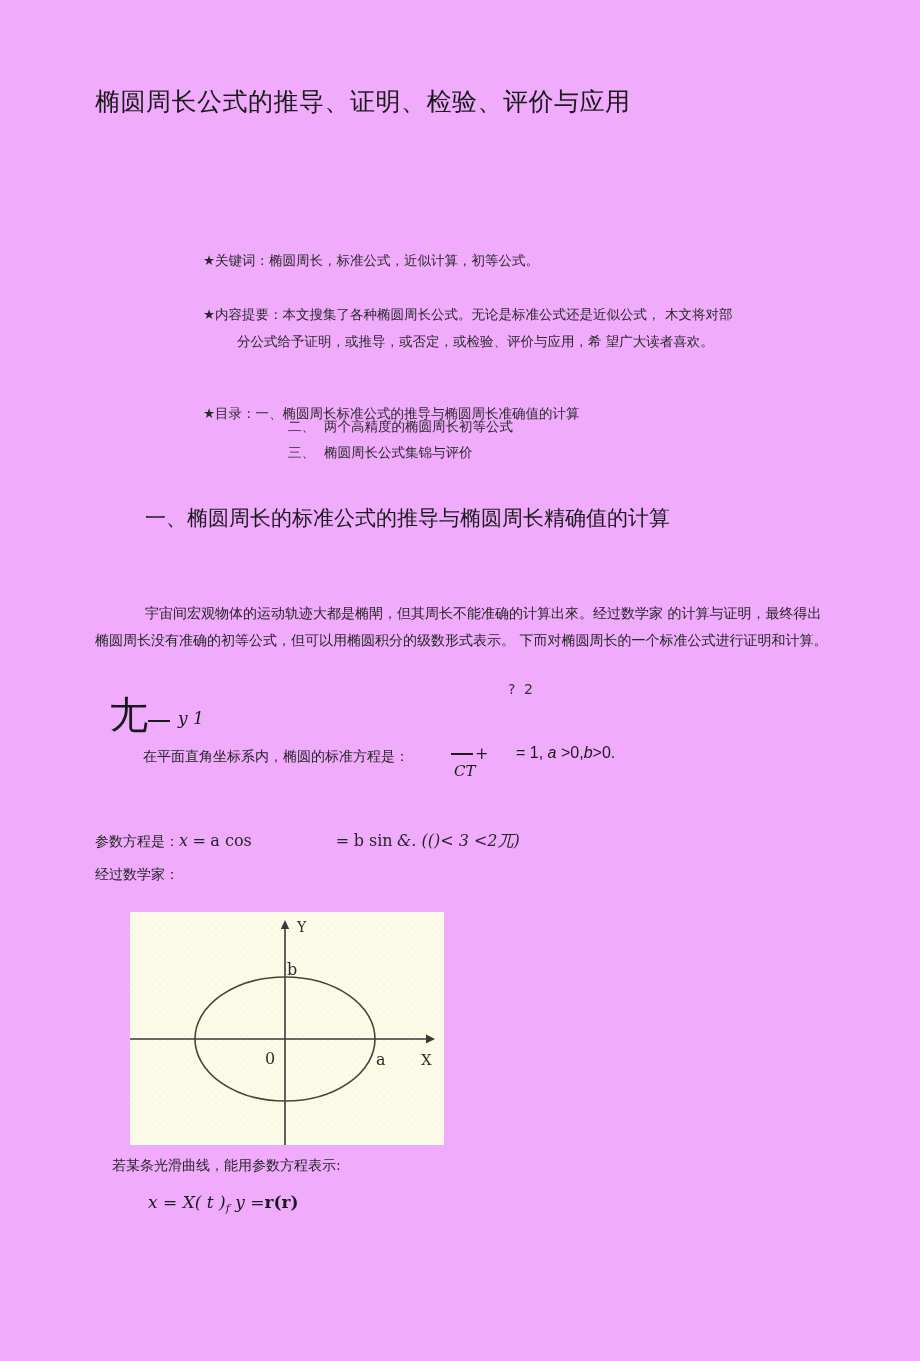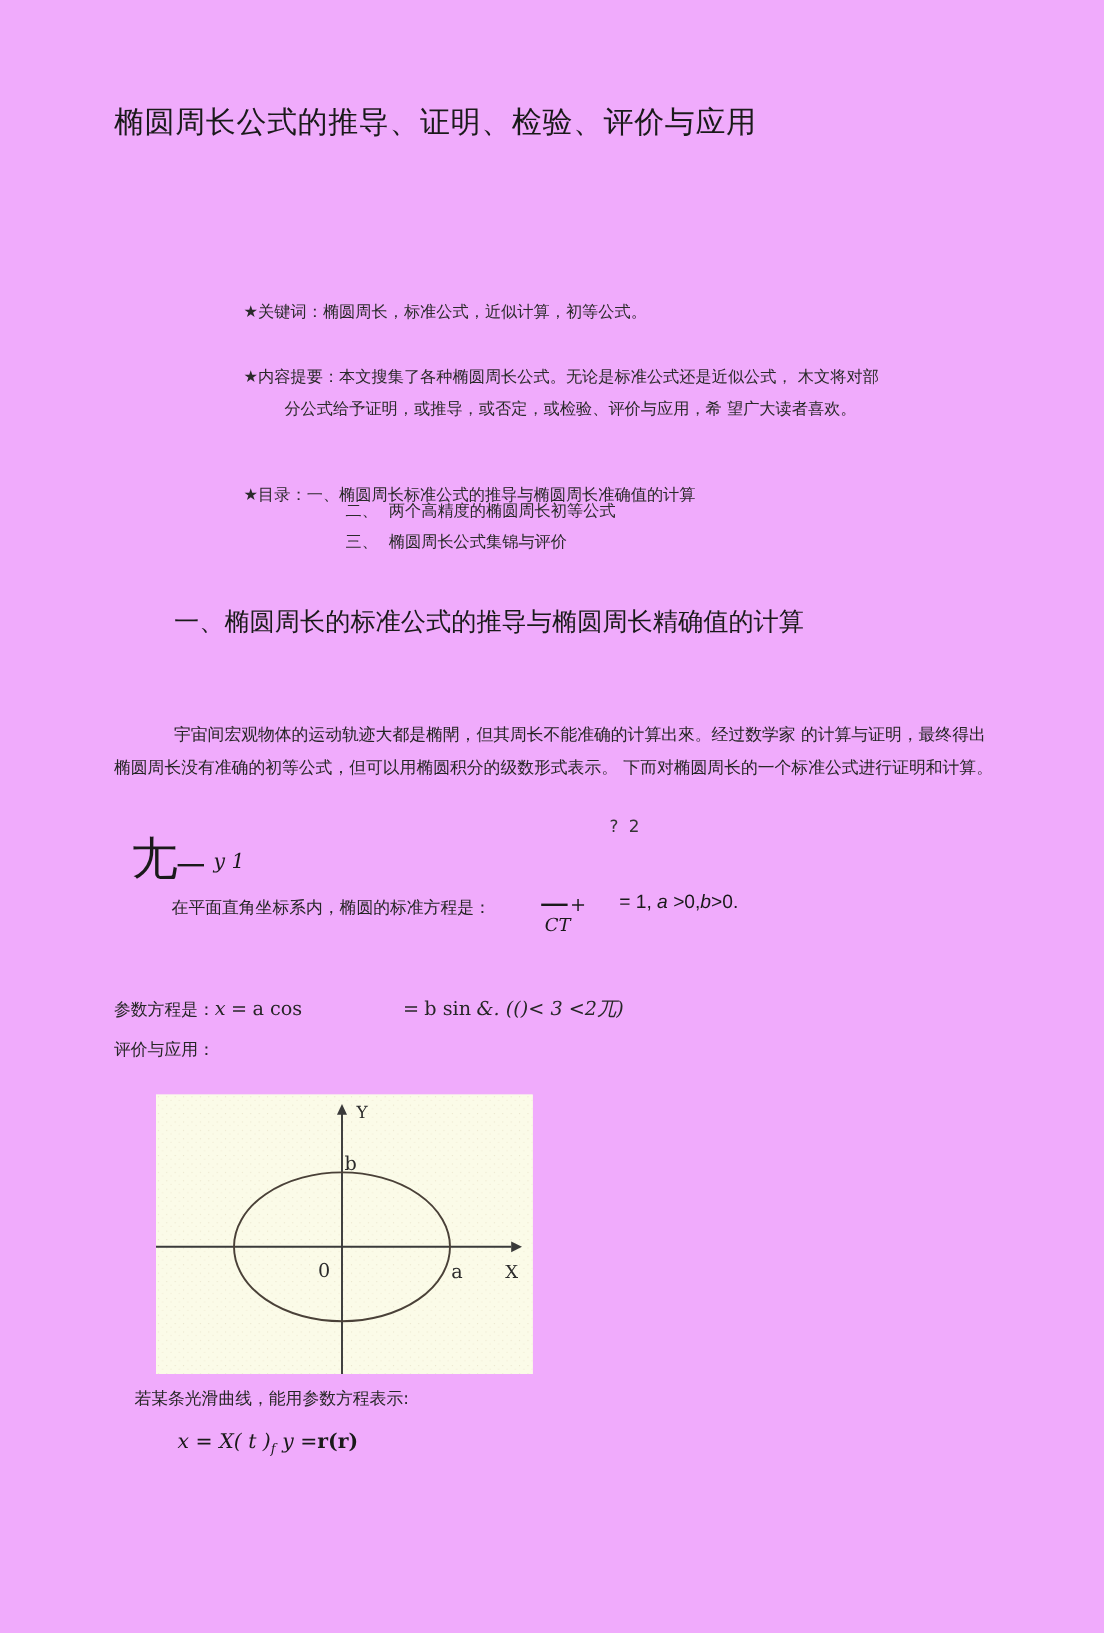--- a/index.html
+++ b/index.html
@@ -283,21 +283,21 @@
   </div>
 
   <div class="param-line">
     <span>参数方程是：</span><span class="mi">x</span>
     <span class="mr">=</span>
     <span class="mr">a cos</span><span class="bigspace"></span><span class="mr">=</span>
     <span class="mr">b sin</span>
     <span class="range">&amp;. (()&lt; 3 &lt;2兀)</span>
   </div>
 
-  <div class="graph-label">评价与应用：</div>
+  <div class="graph-label">经过数学家：</div>
 
   <div class="figure-box">
     <svg width="314" height="233" viewBox="0 0 314 233">
       <defs>
         <pattern id="specks" width="7" height="7" patternUnits="userSpaceOnUse">
           <rect width="7" height="7" fill="#fbfbe8"></rect>
           <circle cx="2" cy="2" r="0.5" fill="#e8e2c8"></circle>
           <circle cx="5.5" cy="5" r="0.45" fill="#efe9d2"></circle>
         </pattern>
       </defs>

